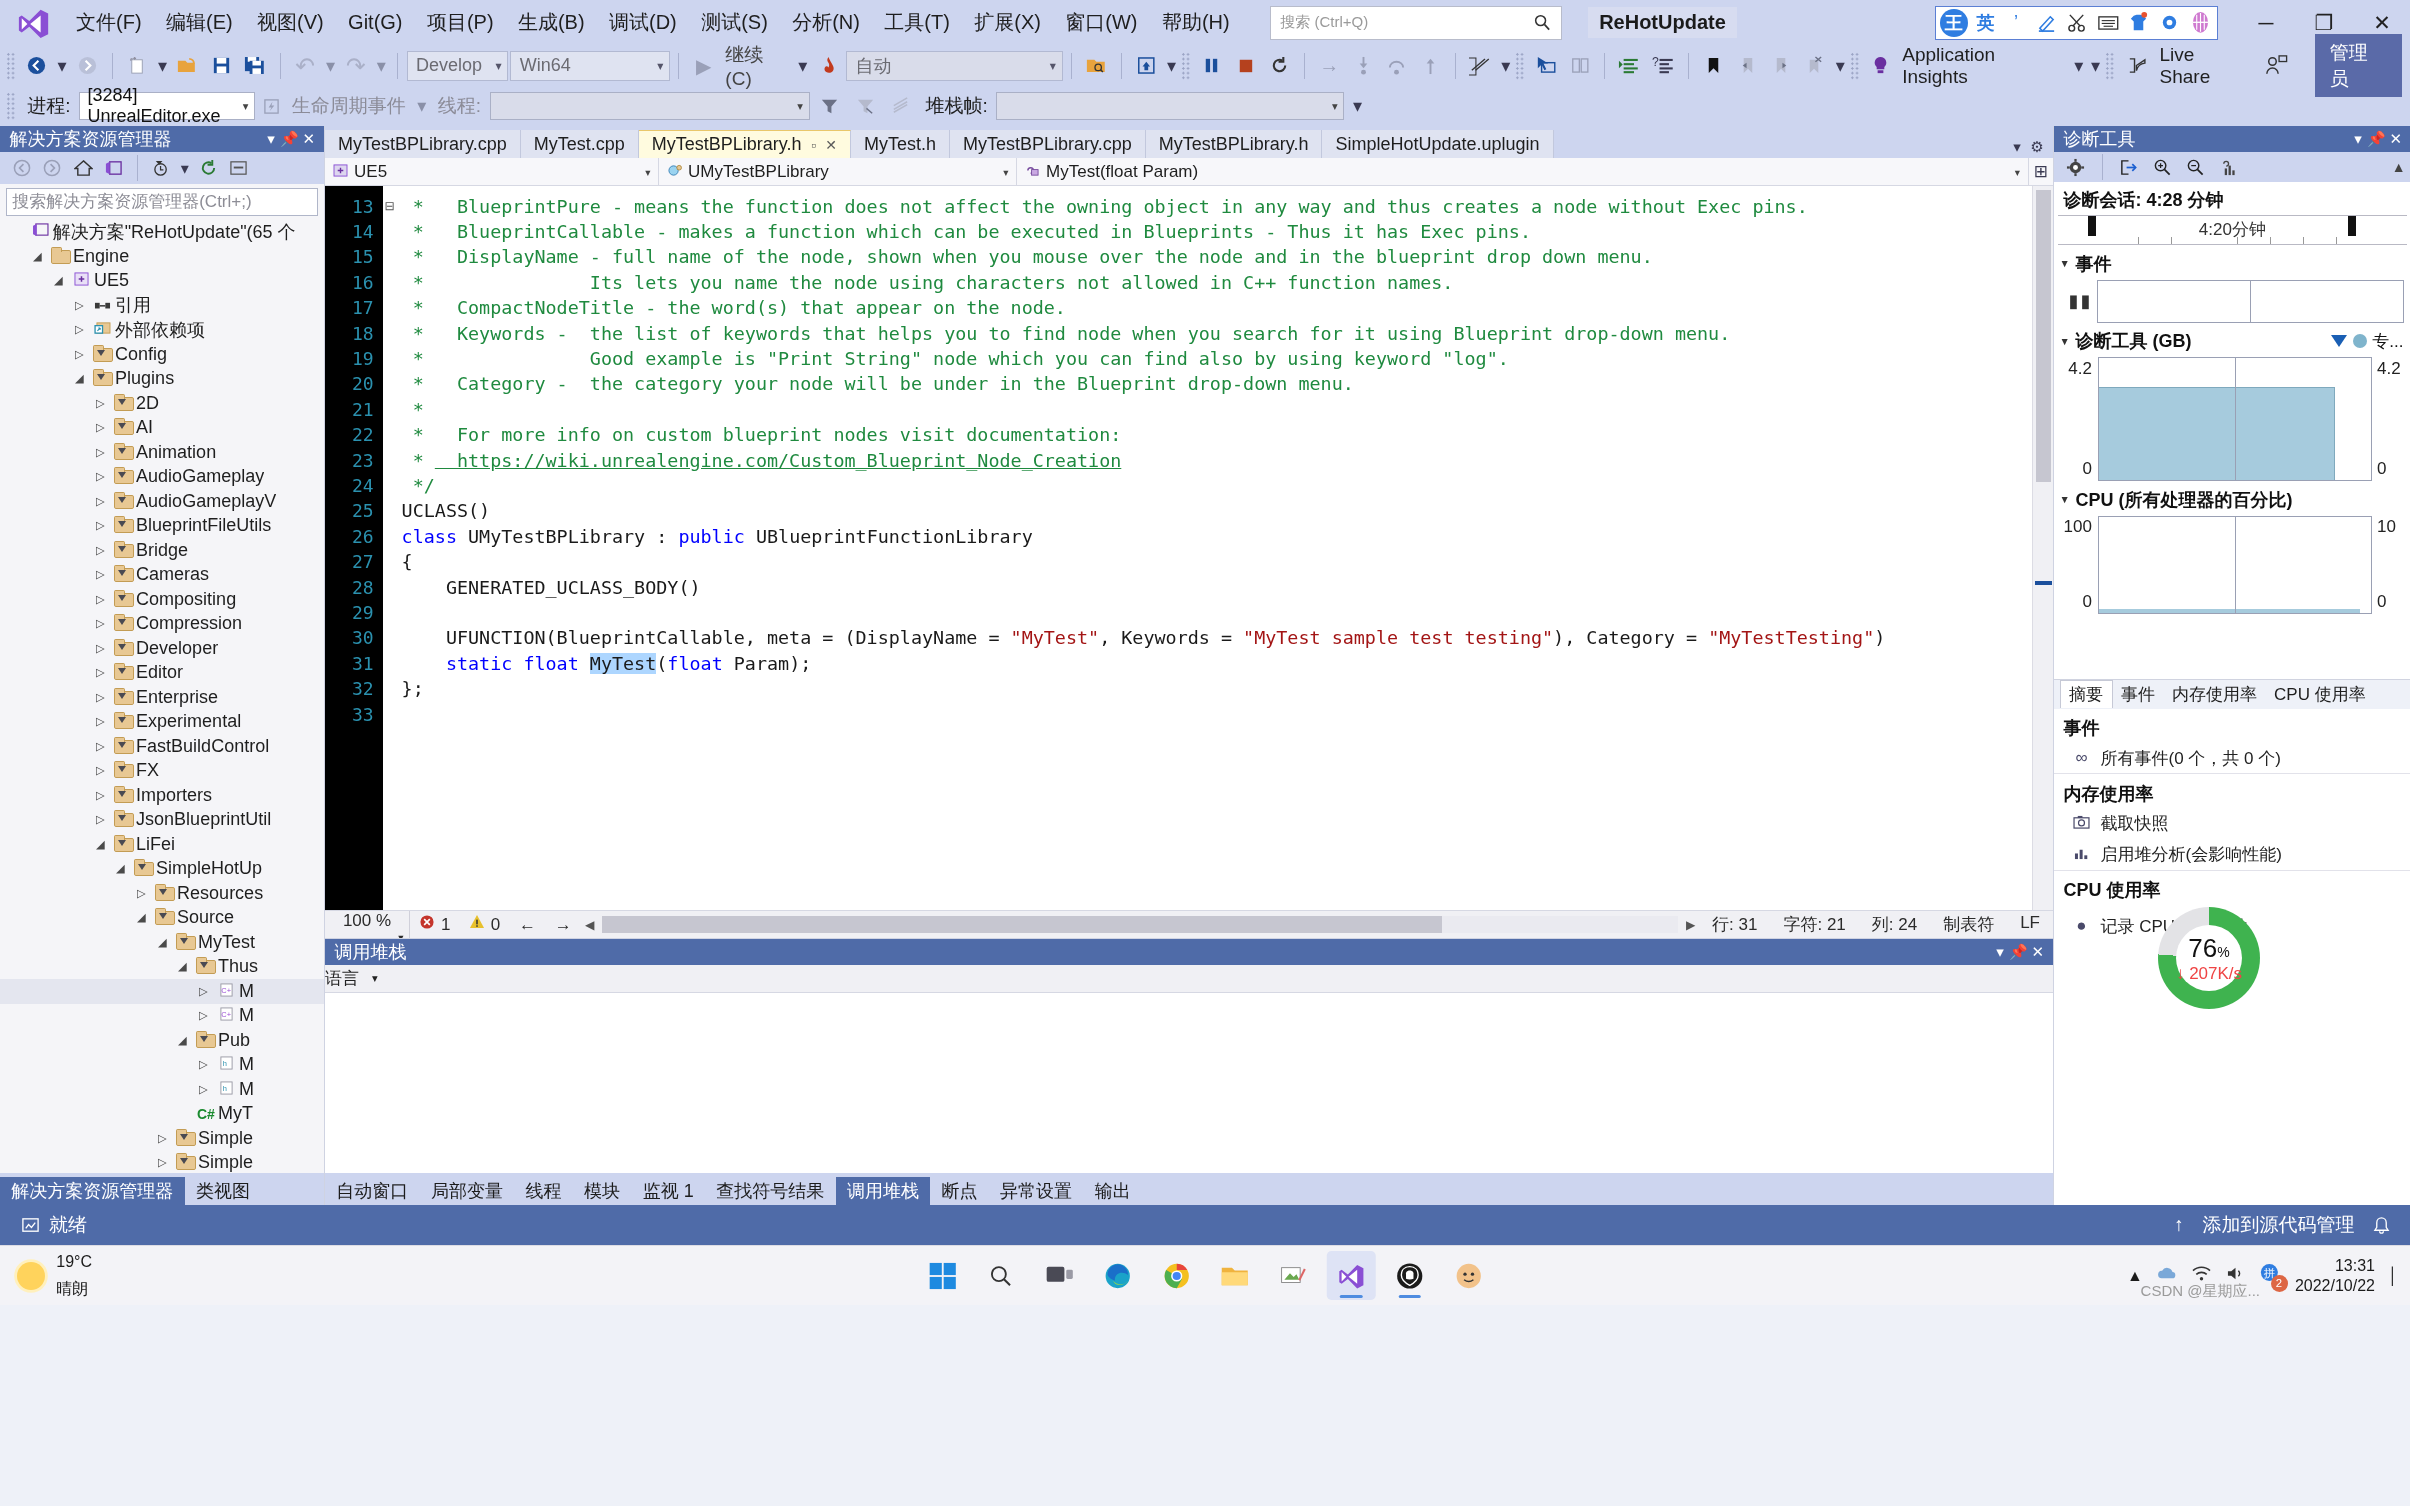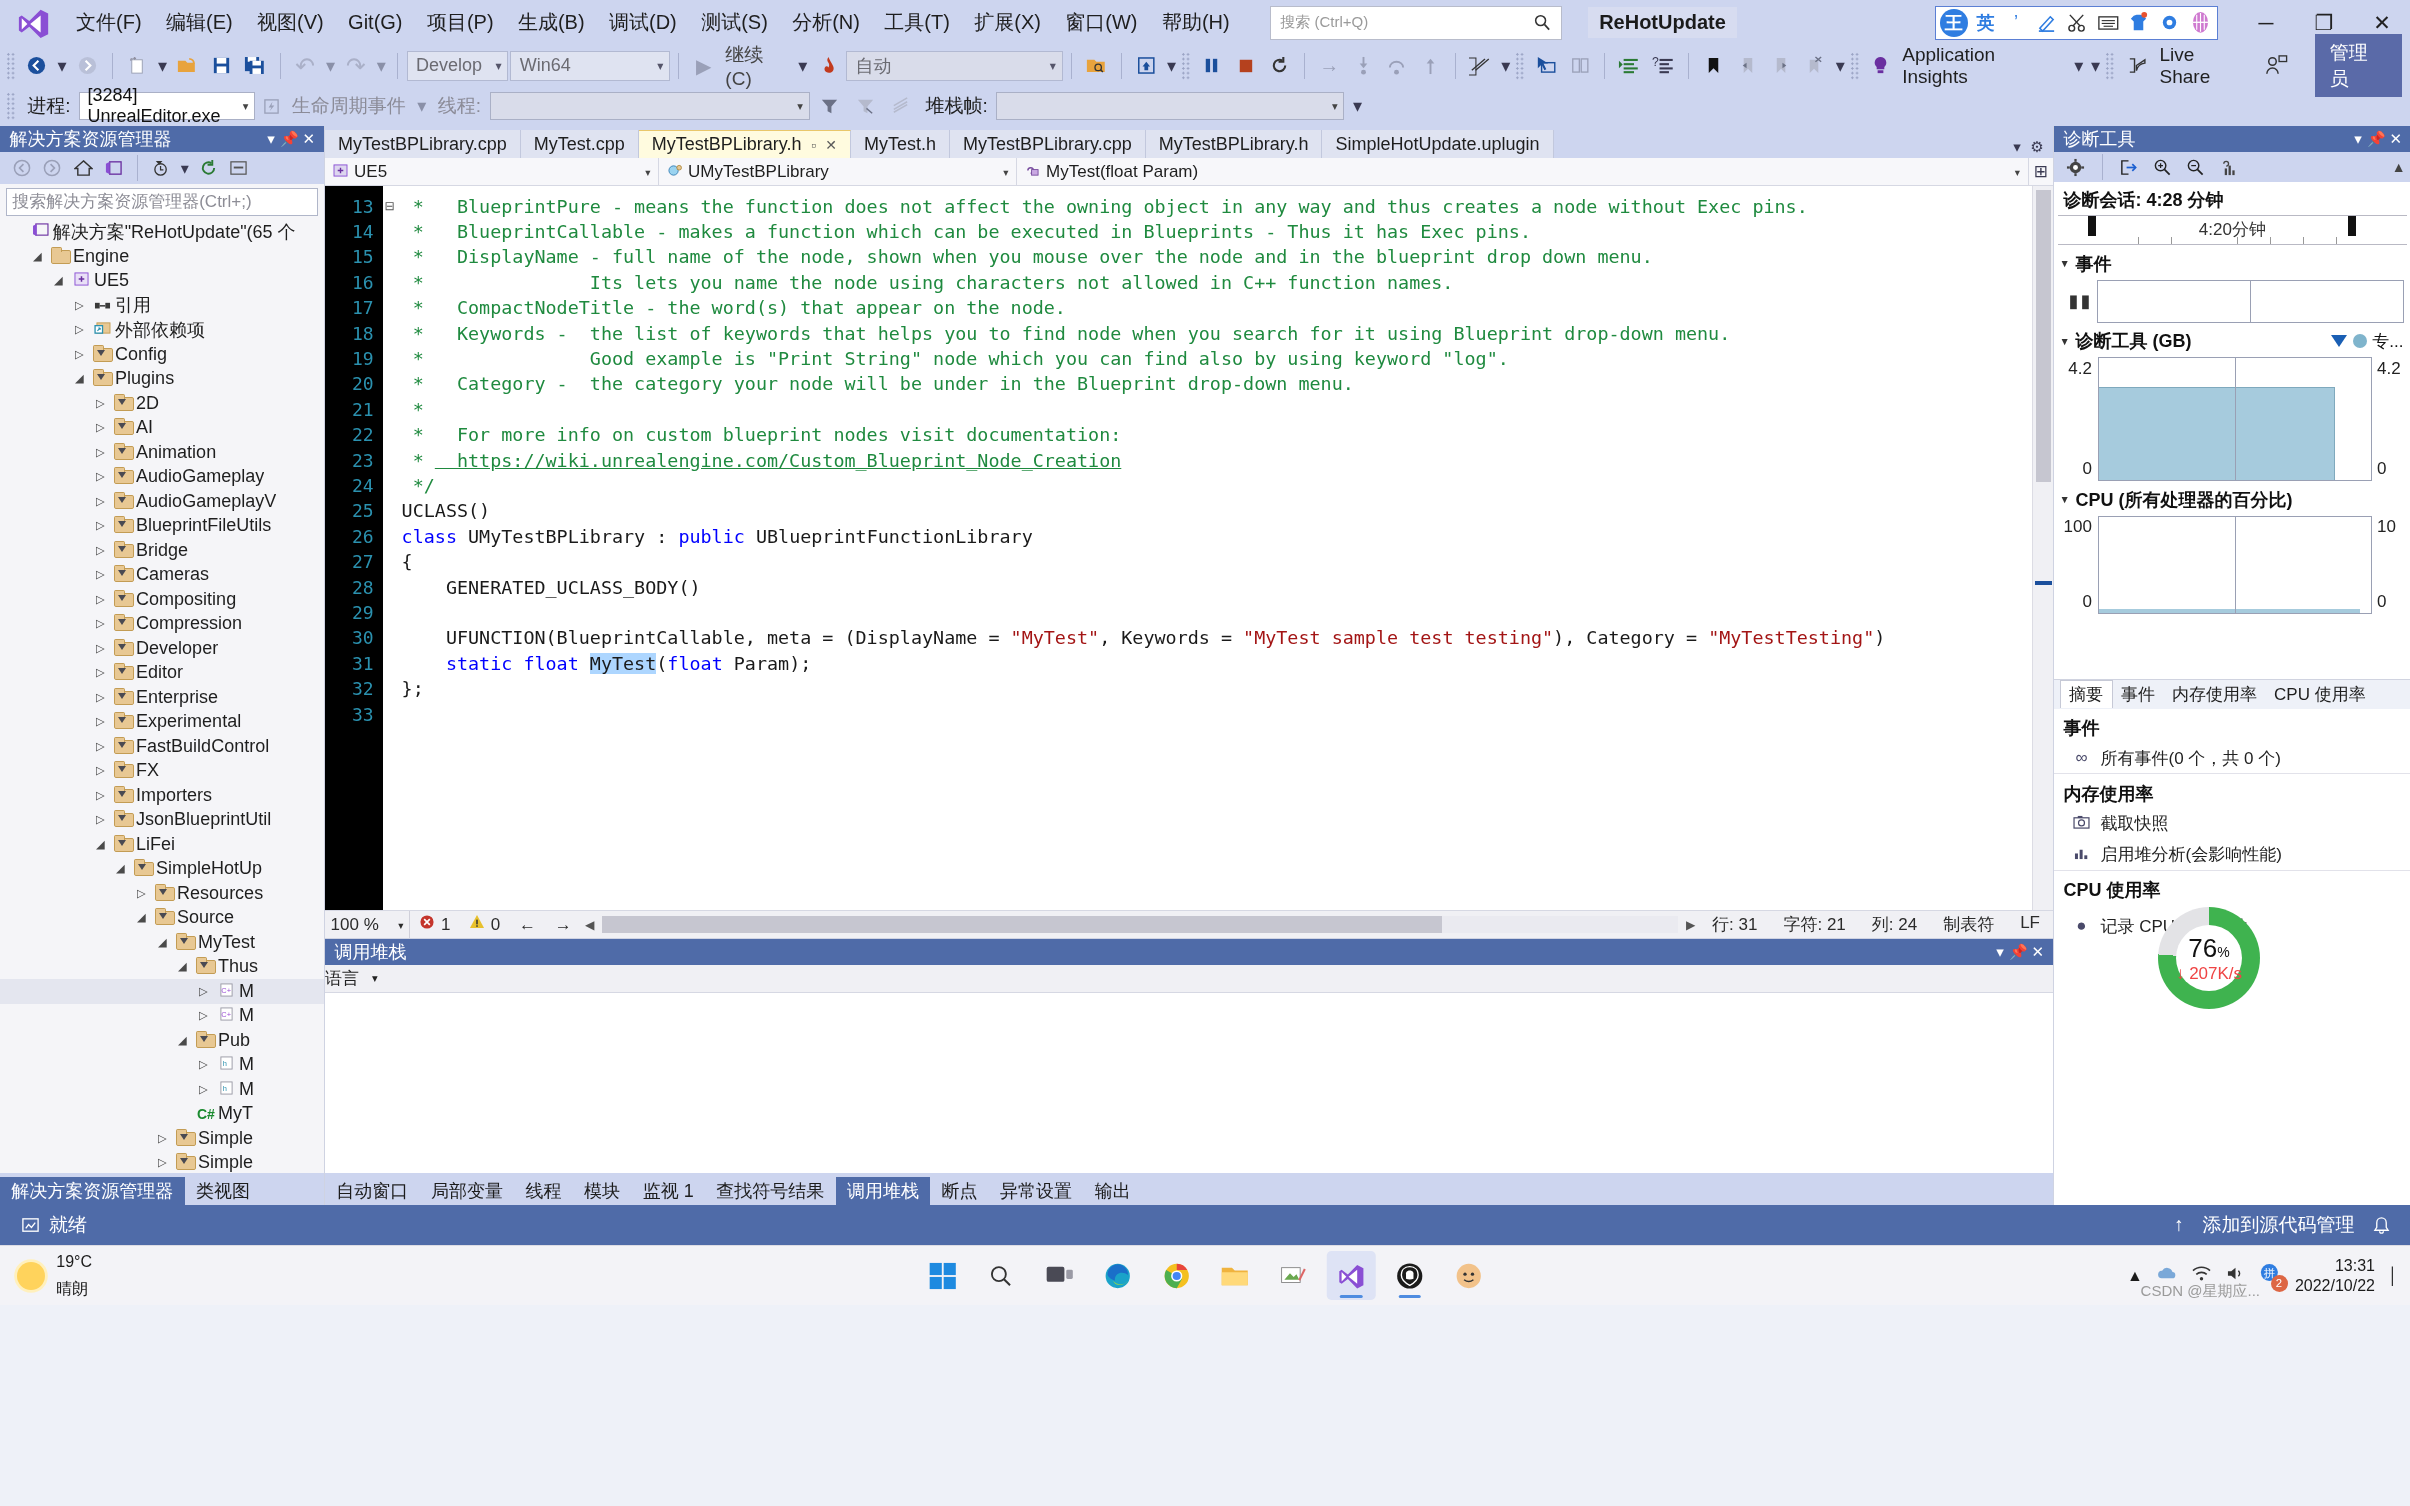--- a/index.html
+++ b/index.html
@@ -106,21 +106,21 @@
   .c-str { color:#a31515; }
   .c-id  { color:#1a1a1a; }
   .c-link{ color:#1f8a3f; text-decoration:underline; }
   .hl    { background:#add6ff; }
   .vscroll { width:21px; background:#f0f0f4; border-left:0.9px solid #dcdce4; position:relative; }
   .vthumb { position:absolute; left:2.8px; width:15px; background:#c6c6d0; }
 
   .statusrow { height:28px; background:#f0f0f4; border-top:0.9px solid #d6d8e3; display:flex;
                align-items:center; font-size:17px; color:#2b2b2b; }
   .statusrow .zoom { width:85px; border-right:0.9px solid #d0d0da; height:28px; display:flex;
-                     align-items:center; padding:0 5.6px; }
+                     align-items:center; padding:0 5.6px;flex-direction:column; }
   .statusrow .sitem { padding:0 9.4px; display:flex; align-items:center; gap:5.6px; }
   .hscrollwrap { flex:1; display:flex; align-items:center; height:28px; }
   .hscroll { flex:1; height:17px; background:#eaeaf0; position:relative; margin:0 3.8px; }
   .hthumb { position:absolute; top:0; height:17px; background:#c6c6d0; }
   .statusrow .right { margin-left:auto; display:flex; }
   .statusrow .right span { padding:0 13px; }
 
   
   .callstack { height:235px; background:#f5f5f8; display:flex; flex-direction:column; border-top:0.9px solid #cfd3e2; }
   .cs-head { height:26px; background:#4f6ba8; color:#fff; display:flex; align-items:center; padding:0 5.6px 0 9.4px; font-size:18px; }

